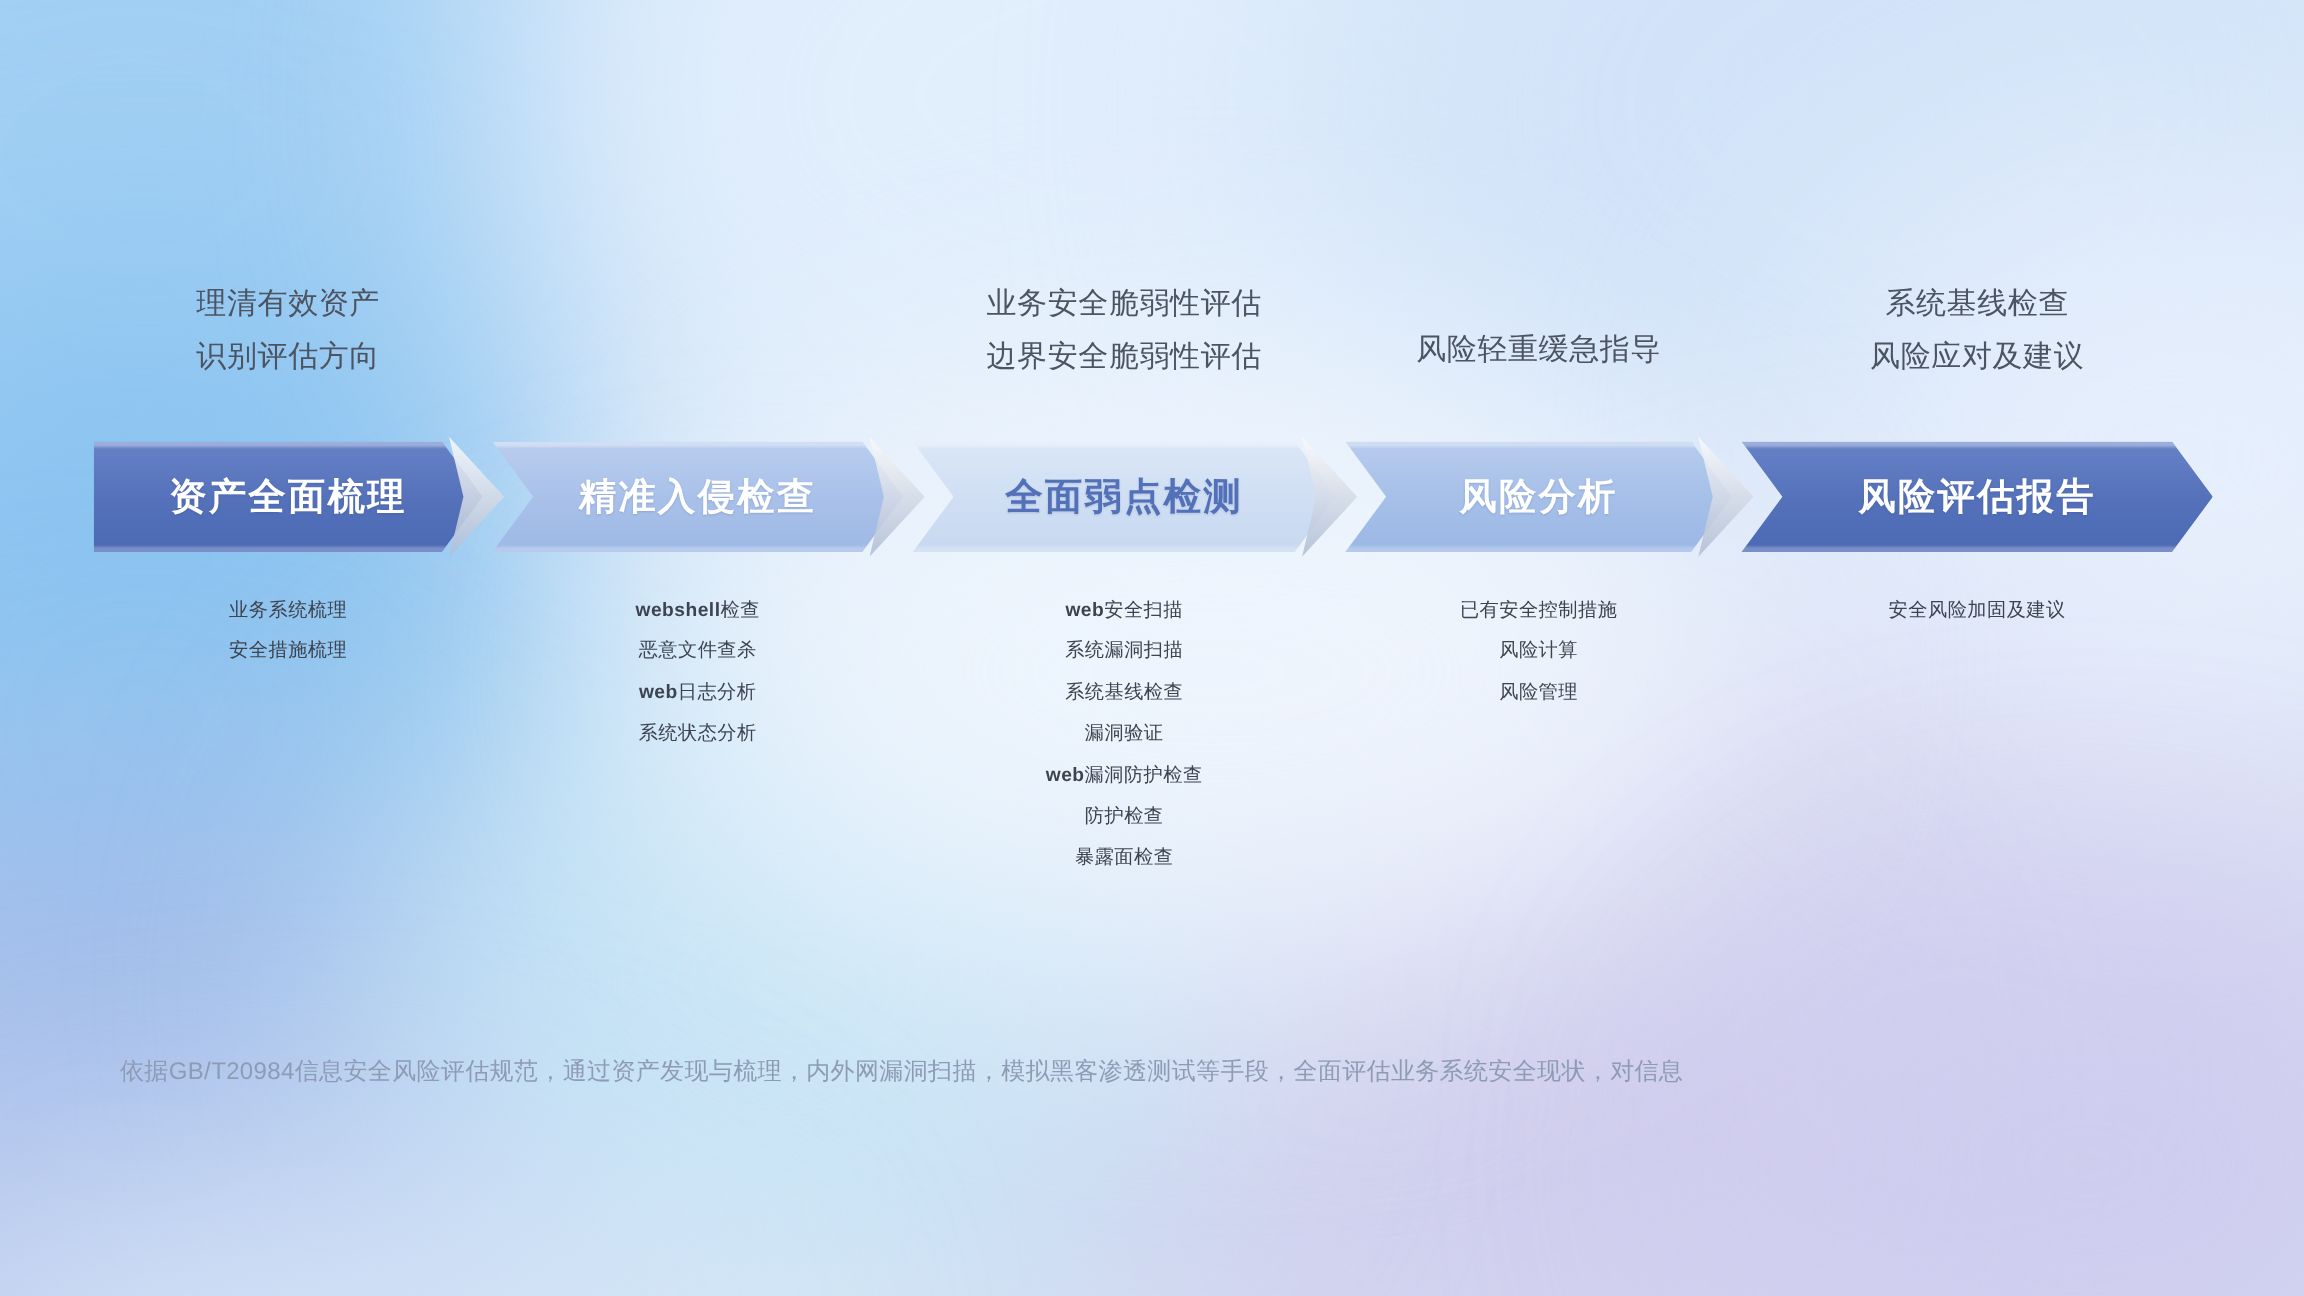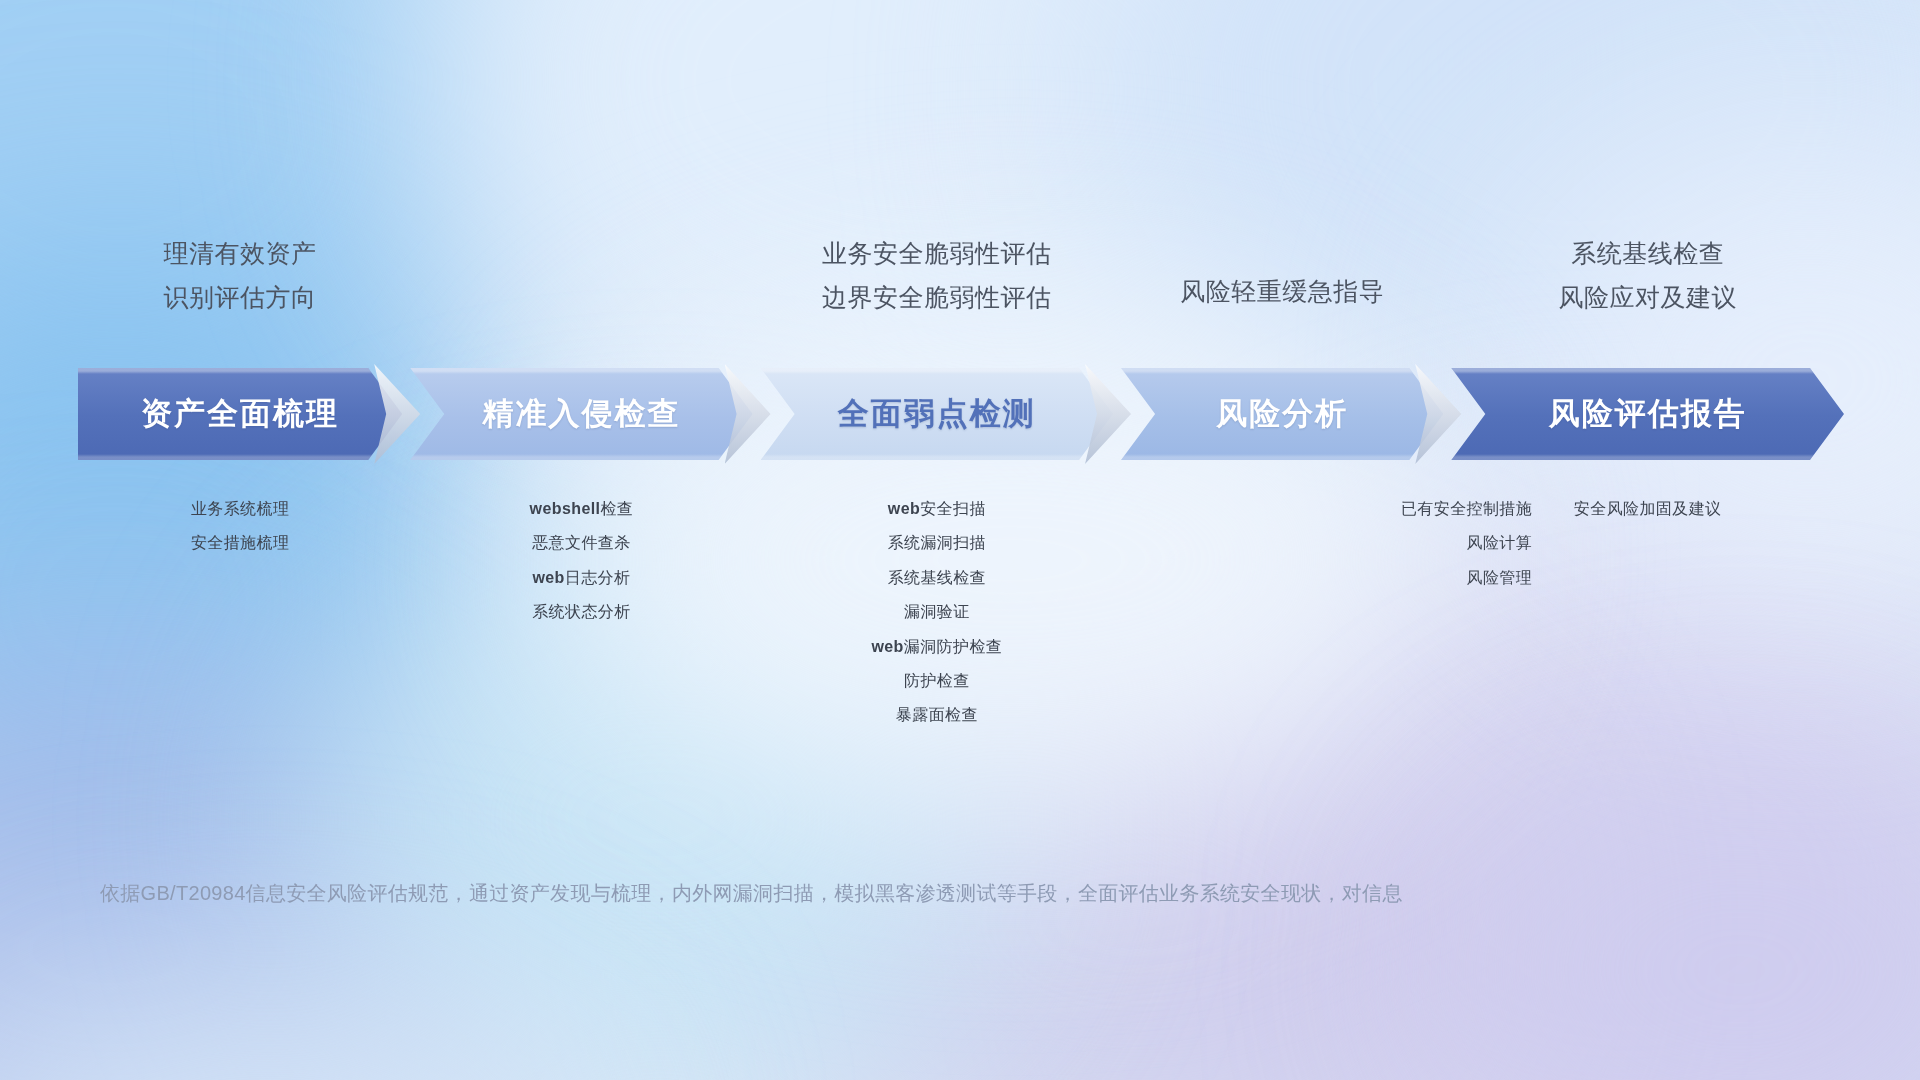--- a/index.html
+++ b/index.html
@@ -174,21 +174,21 @@
         </div>
         <div class="bot-col" style="position: absolute; left: 608.836px; width: 500px;">
           <div class="item"><span class="en">web</span><span>安全扫描</span></div>
           <div class="item"><span>系统漏洞扫描</span></div>
           <div class="item"><span>系统基线检查</span></div>
           <div class="item"><span>漏洞验证</span></div>
           <div class="item"><span class="en">web</span><span>漏洞防护检查</span></div>
           <div class="item"><span>防护检查</span></div>
           <div class="item"><span>暴露面检查</span></div>
         </div>
-        <div class="bot-col" style="position: absolute; left: 954.182px; width: 500px; align-items: flex-end;">
+        <div class="bot-col" style="position: absolute; left: 954.182px; width: 500px;">
           <div class="item"><span>已有安全控制措施</span></div>
           <div class="item"><span>风险计算</span></div>
           <div class="item"><span>风险管理</span></div>
         </div>
         <div class="bot-col" style="position: absolute; left: 1319.67px; width: 500px;">
           <div class="item"><span>安全风险加固及建议</span></div>
         </div>
       </div>
 
     <div class="footer">

